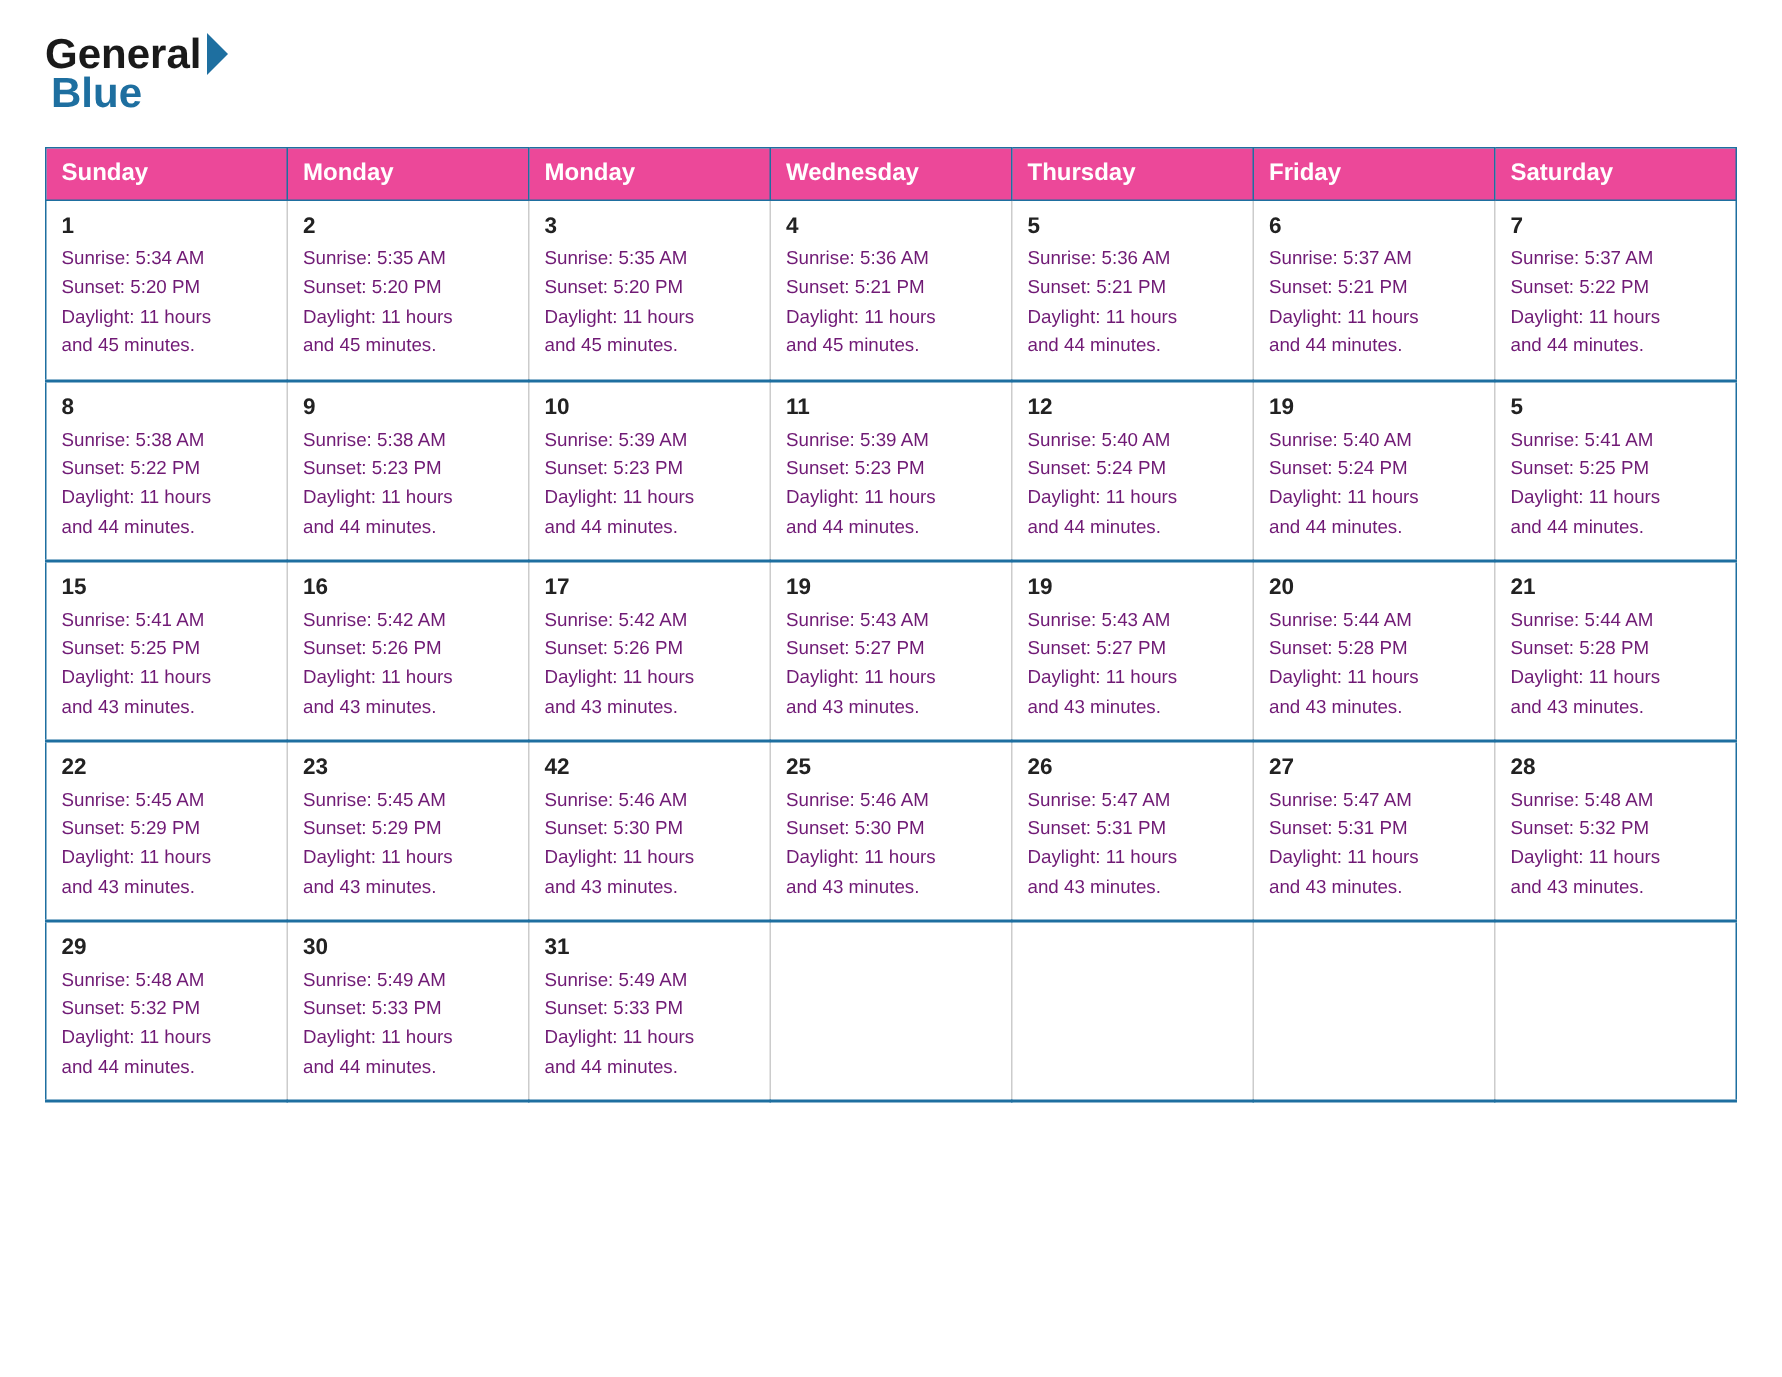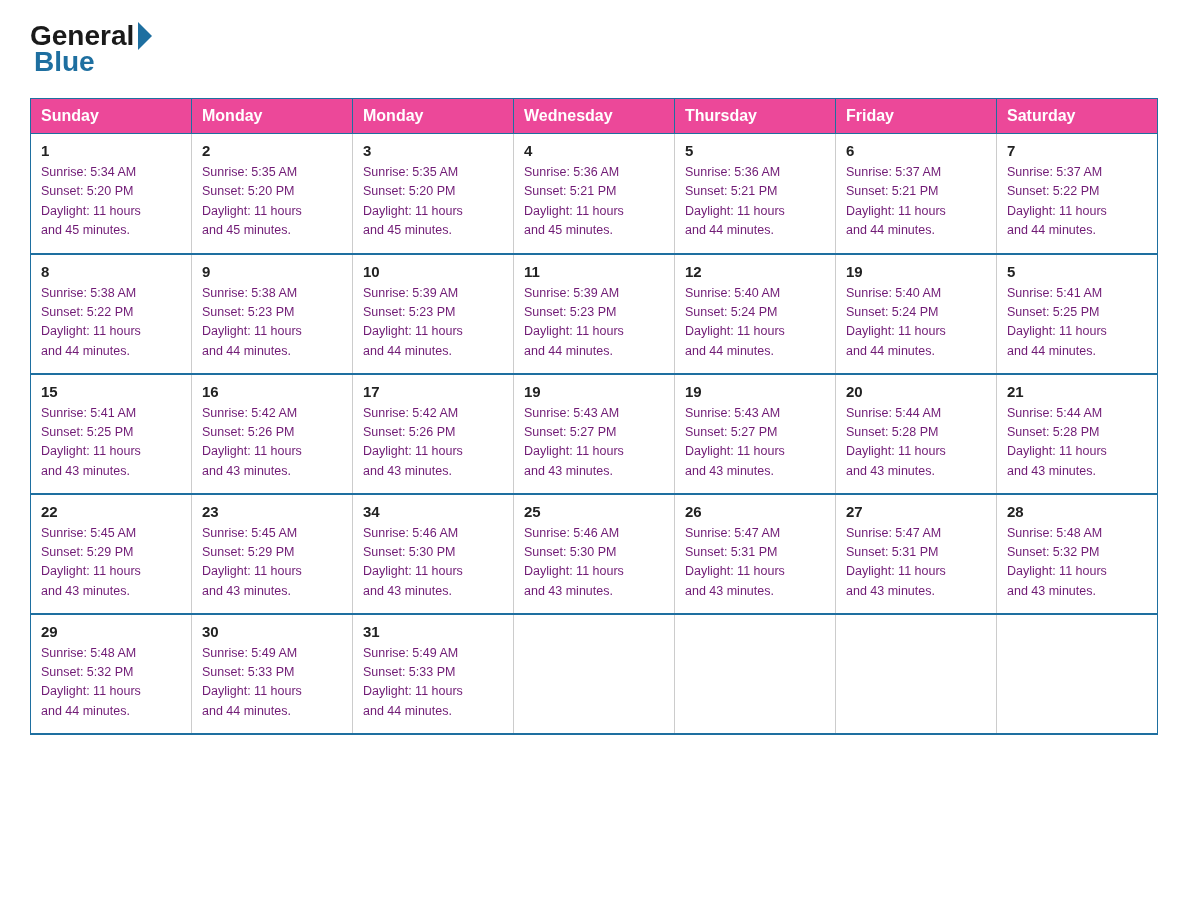--- a/index.html
+++ b/index.html
@@ -349,21 +349,21 @@
         <td>
           <span class="day-num">23</span>
         <div class="day-info">
           Sunrise: 5:45 AM<br>
           Sunset: 5:29 PM<br>
           Daylight: 11 hours<br>
           and 43 minutes.
         </div>
         </td>
         <td>
-          <span class="day-num">34</span>
+          <span class="day-num">42</span>
         <div class="day-info">
           Sunrise: 5:46 AM<br>
           Sunset: 5:30 PM<br>
           Daylight: 11 hours<br>
           and 43 minutes.
         </div>
         </td>
         <td>
           <span class="day-num">25</span>
         <div class="day-info">

